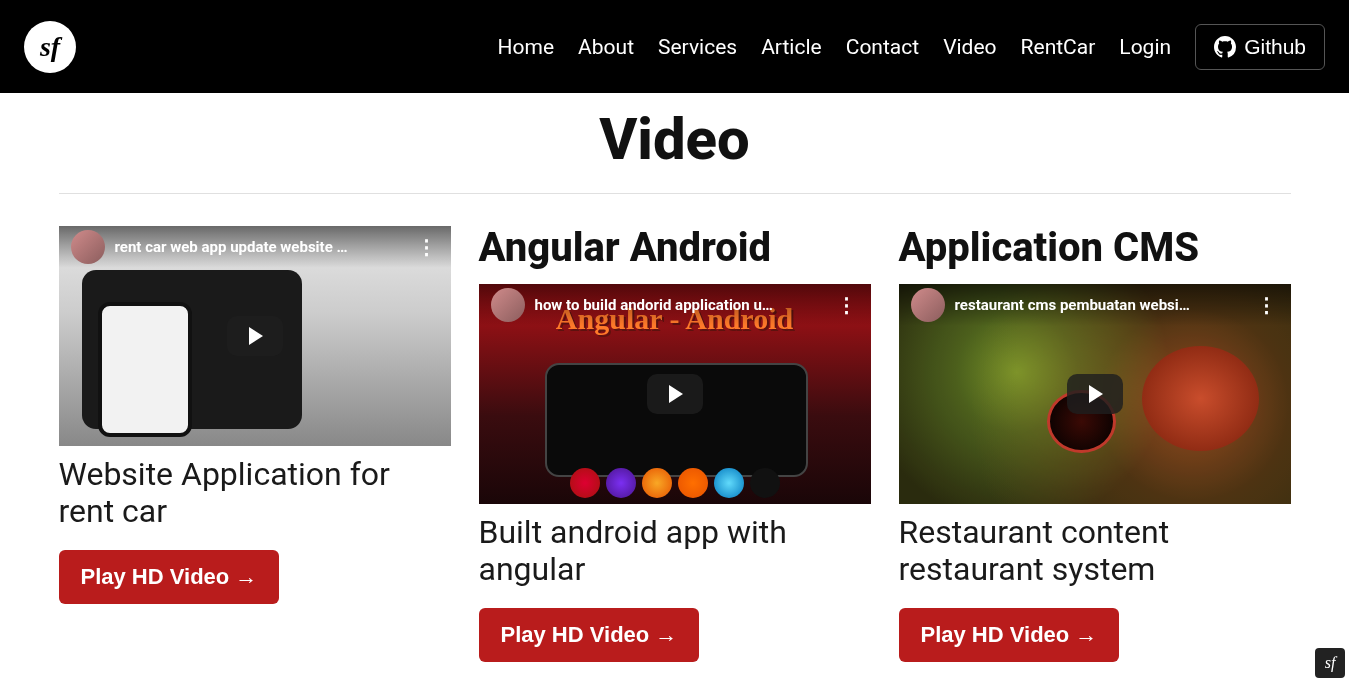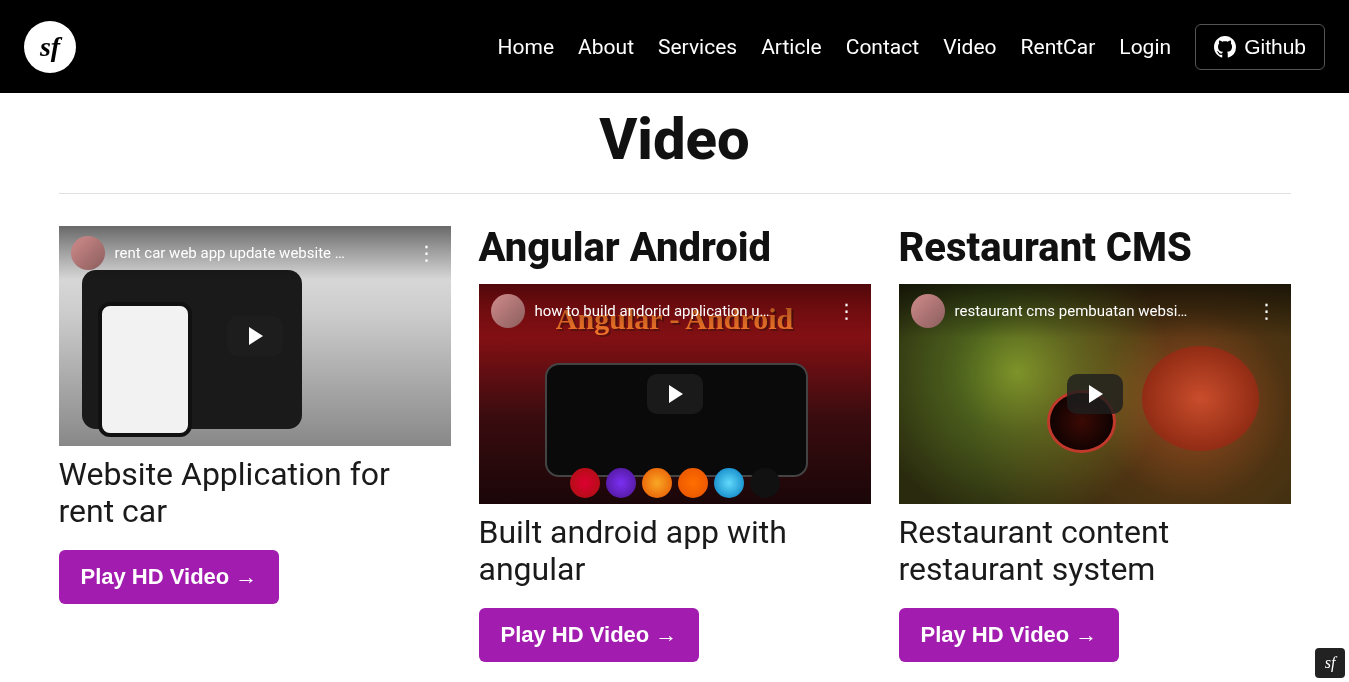--- a/index.html
+++ b/index.html
@@ -103,25 +103,26 @@
       aspect-ratio: 404 / 227;
       background: #222;
       position: relative;
       overflow: hidden;
     }
     
     .embed-topbar {
       position: absolute;
       top: 0; left: 0; right: 0;
       background: linear-gradient(rgba(0,0,0,0.55), rgba(0,0,0,0));
-      padding: 10px 12px;
+      padding: 4px 12px;
       display: flex;
       align-items: center;
       gap: 10px;
       z-index: 2;
+      font-weight: bold;
     }
     
     .embed-avatar {
       width: 34px;
       height: 34px;
       border-radius: 50%;
       background: linear-gradient(135deg,#d08b8b,#8b5d5d);
       flex-shrink: 0;
     }
     
@@ -259,21 +260,21 @@
     .video-subtitle {
       font-size: 32px;
       font-weight: 400;
       color: #1a1a1a;
       margin-top: 10px;
       margin-bottom: 20px;
       line-height: 1.15;
     }
     
     .play-hd-btn {
-      background: #a21caf;
+      background: #b91c1c;
       color: #fff;
       border: none;
       font-size: 22px;
       font-weight: 600;
       padding: 14px 22px;
       border-radius: 6px;
       cursor: pointer;
       display: inline-flex;
       align-items: center;
       gap: 6px;
@@ -357,21 +358,21 @@
           <div class="embed-title">how to build andorid application u…</div>
           <div class="embed-menu">⋮</div>
         </div>
         <div class="play-btn"></div>
       </div>
       <h3 class="video-subtitle">Built android app with angular</h3>
       <button class="play-hd-btn">Play HD Video →</button>
     </div>
 
     <div class="video-card">
-      <h2 class="video-title">Restaurant CMS</h2>
+      <h2 class="video-title">Application CMS</h2>
       <div class="video-embed">
         <div class="embed-thumb thumb-restaurant"></div>
         <div class="embed-topbar">
           <div class="embed-avatar"></div>
           <div class="embed-title">restaurant cms pembuatan websi…</div>
           <div class="embed-menu">⋮</div>
         </div>
         <div class="play-btn"></div>
       </div>
       <h3 class="video-subtitle">Restaurant content restaurant system</h3>

